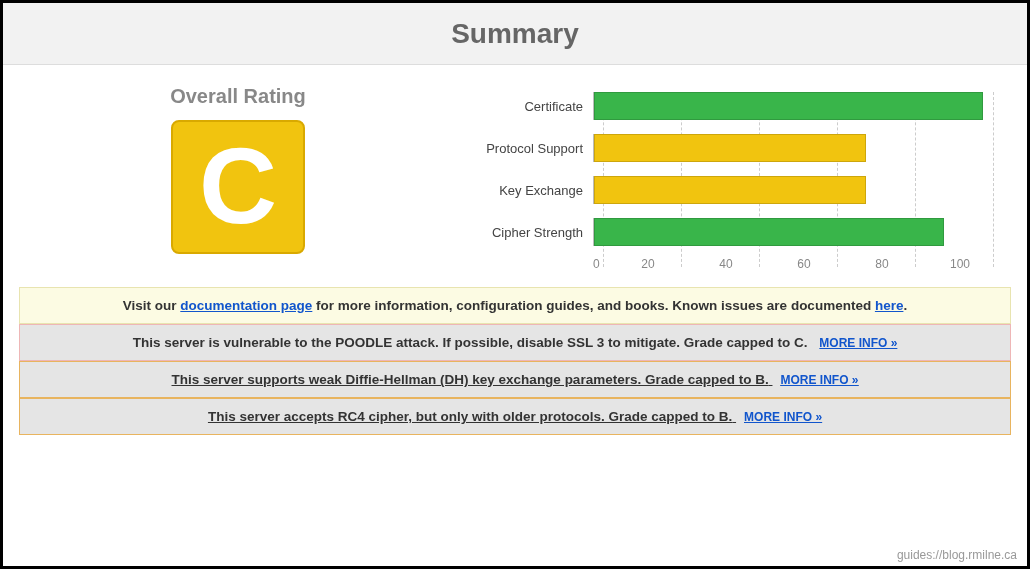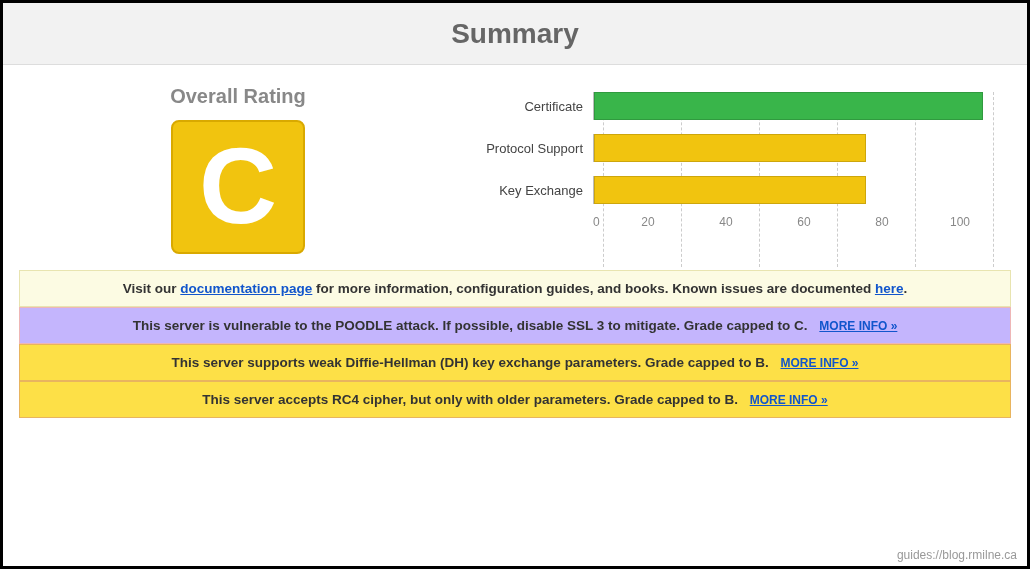--- a/index.html
+++ b/index.html
@@ -111,22 +111,22 @@
   }
   .notice {
     border: 1px solid;
     padding: 10px 12px;
     text-align: center;
     font-size: 13.5px;
     font-weight: bold;
     color: #333;
   }
   .notice.info   { background: #fcfbe3; border-color: #e8e4b0; }
-  .notice.danger { background: #c4b5fd; border-color: #eeb6b6; }
-  .notice.warn   { background: #fde047; border-color: #e8b45f; }
+  .notice.danger { background: #e5e5e5; border-color: #eeb6b6; }
+  .notice.warn   { background: #e5e5e5; border-color: #e8b45f; text-decoration: underline; }
   .notice a.inline { color: #1155cc; text-decoration: underline; font-weight: bold; }
   .more-link {
     color: #1155cc;
     text-decoration: underline;
     font-weight: bold;
     font-size: 12px;
     margin-left: 8px;
     white-space: nowrap;
   }
   .watermark {
@@ -172,20 +172,26 @@
       <div class="chart-bar-area">
           <div class="chart-bar" style="width: 70%; background: rgb(241, 196, 15);"></div>
         </div>
     </div>
     <div class="chart-row">
       <div class="chart-label">Key Exchange</div>
       <div class="chart-bar-area">
           <div class="chart-bar" style="width: 70%; background: rgb(241, 196, 15);"></div>
         </div>
     </div>
+    <div class="chart-row">
+      <div class="chart-label">Cipher Strength</div>
+      <div class="chart-bar-area">
+          <div class="chart-bar" style="width: 90%; background: rgb(57, 181, 74);"></div>
+        </div>
+    </div>
 
     <div class="chart-axis">
       <div class="chart-tick">0</div>
       <div class="chart-tick">20</div>
       <div class="chart-tick">40</div>
       <div class="chart-tick">60</div>
       <div class="chart-tick">80</div>
       <div class="chart-tick">100</div>
     </div>
   </div>
@@ -201,20 +207,20 @@
     <span>This server is vulnerable to the POODLE attack. If possible, disable SSL 3 to mitigate. Grade capped to C.</span>
     <a href="#" class="more-link">MORE INFO »</a>
   </div>
 
   <div class="notice warn">
     <span>This server supports weak Diffie-Hellman (DH) key exchange parameters. Grade capped to B.</span>
     <a href="#" class="more-link">MORE INFO »</a>
   </div>
 
   <div class="notice warn">
-    <span>This server accepts RC4 cipher, but only with older parameters. Grade capped to B.</span>
+    <span>This server accepts RC4 cipher, but only with older protocols. Grade capped to B.</span>
     <a href="#" class="more-link">MORE INFO »</a>
   </div>
 
 
 </div>
 
 <div class="watermark">guides://blog.rmilne.ca</div>
 
 </body></html>

